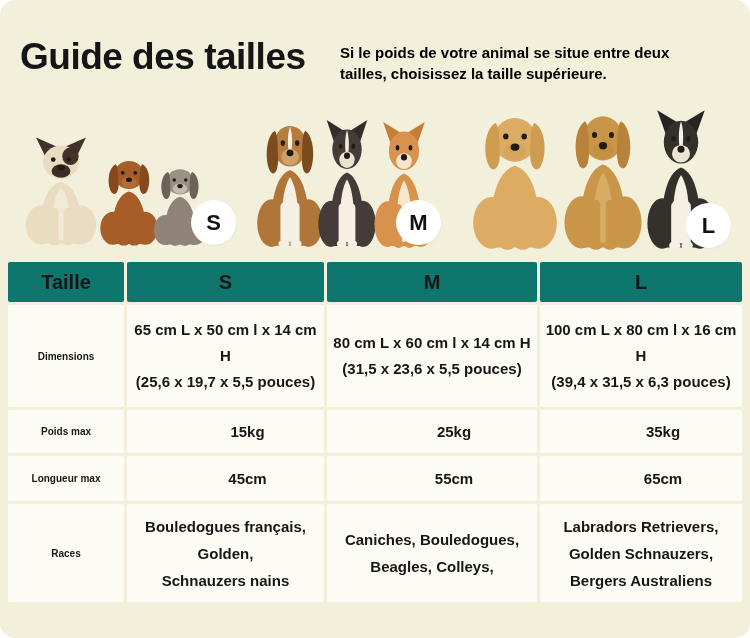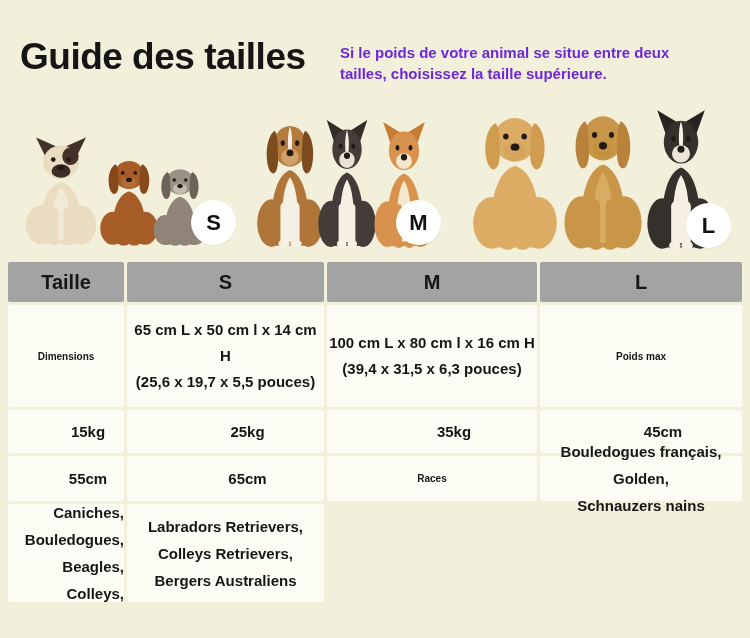--- a/index.html
+++ b/index.html
@@ -1,30 +1,30 @@
 <!DOCTYPE html>
 <html><head>
 <meta charset="utf-8">
 <style>
   * { margin:0; padding:0; box-sizing:border-box; }
   html,body { width:750px; height:638px; }
   body { font-family:"Liberation Sans", sans-serif; }
   .page {
     position:relative; width:750px; height:638px;
-    background:#f2efdb; overflow:hidden;
+    background:#f2efdb; overflow:hidden;border-radius:15px;
   }
   
   .page-title {
     position:absolute; left:20px; top:36px;
     font-size:37px; font-weight:800; color:#151515;
     letter-spacing:-0.5px;
   }
   .page-subtitle {
     position:absolute; left:340px; top:42px; width:345px;
-    font-size:15px; font-weight:700; color:#6d28d9; line-height:1.42;
+    font-size:15px; font-weight:700; color:#000000; line-height:1.42;
   }
   
   .dogs-band { position:absolute; left:0; top:97px; width:750px; height:158px; }
   .dog { position:absolute; }
   .dog svg { display:block; width:100%; height:100%; }
   .size-badge {
     position:absolute; width:45px; height:45px; border-radius:50%;
     background:#ffffff; color:#111;
     font-size:22px; font-weight:800; text-align:center; line-height:45px;
     box-shadow:0 1px 2px rgba(0,0,0,0.05);
@@ -40,21 +40,21 @@
     grid-template-rows:40px 102px 43px 45px 98px;
     gap:3px;
   }
   .cell {
     background:#fdfcf4; border-radius:2px;
     display:flex; flex-direction:column;
     align-items:center; justify-content:center;
     text-align:center; color:#161616;
   }
   .cell.th {
-    background:#a3a3a3;
+    background:#0f766e;
     font-size:20px; font-weight:800;
   }
   .cell .row-label { font-size:10px; font-weight:700; }
   .cell .value { font-size:15px; font-weight:700;margin-left:44px; }
   .cell .line { font-size:15px; font-weight:700; line-height:27px;text-align:right; }
   .cell .dim-line { font-size:15px; font-weight:700; line-height:26px; }
 </style>
 </head>
 <body>
 
@@ -251,37 +251,44 @@
     <div class="cell th">L</div>
 
     <div class="cell">
       <span class="row-label">Dimensions</span>
     </div>
     <div class="cell">
       <span class="dim-line">65 cm L x 50 cm l x 14 cm H</span>
       <span class="dim-line">(25,6 x 19,7 x 5,5 pouces)</span>
     </div>
     <div class="cell">
+      <span class="dim-line">80 cm L x 60 cm l x 14 cm H</span>
+      <span class="dim-line">(31,5 x 23,6 x 5,5 pouces)</span>
+    </div>
+    <div class="cell">
       <span class="dim-line">100 cm L x 80 cm l x 16 cm H</span>
       <span class="dim-line">(39,4 x 31,5 x 6,3 pouces)</span>
     </div>
 
     <div class="cell">
       <span class="row-label">Poids max</span>
     </div>
     <div class="cell">
       <span class="value">15kg</span>
     </div>
     <div class="cell">
       <span class="value">25kg</span>
     </div>
     <div class="cell">
       <span class="value">35kg</span>
     </div>
 
+    <div class="cell">
+      <span class="row-label">Longueur max</span>
+    </div>
     <div class="cell">
       <span class="value">45cm</span>
     </div>
     <div class="cell">
       <span class="value">55cm</span>
     </div>
     <div class="cell">
       <span class="value">65cm</span>
     </div>
 
@@ -292,18 +299,18 @@
       <span class="line">Bouledogues français,</span>
       <span class="line">Golden,</span>
       <span class="line">Schnauzers nains</span>
     </div>
     <div class="cell">
       <span class="line">Caniches, Bouledogues,</span>
       <span class="line">Beagles, Colleys,</span>
     </div>
     <div class="cell">
       <span class="line">Labradors Retrievers,</span>
-      <span class="line">Colleys Retrievers,</span>
+      <span class="line">Golden Schnauzers,</span>
       <span class="line">Bergers Australiens</span>
     </div>
   </div>
 
 </div>
 
 </body></html>

